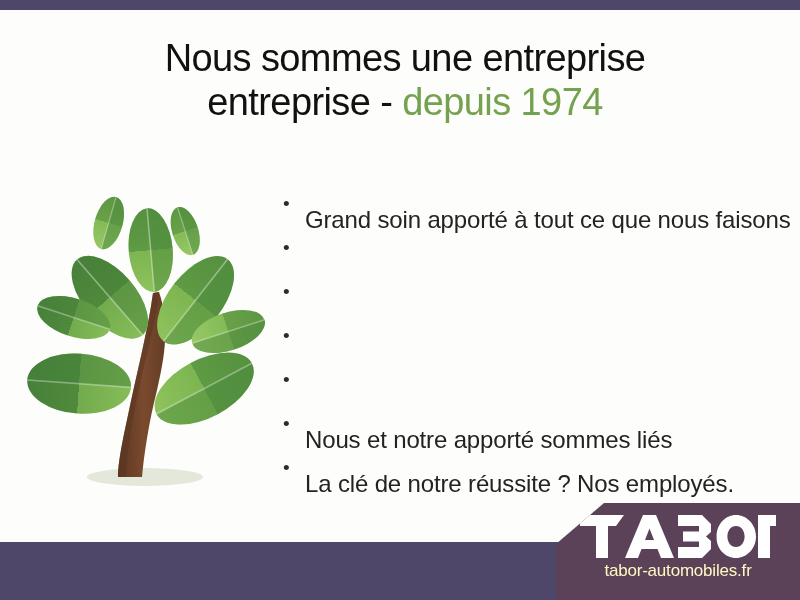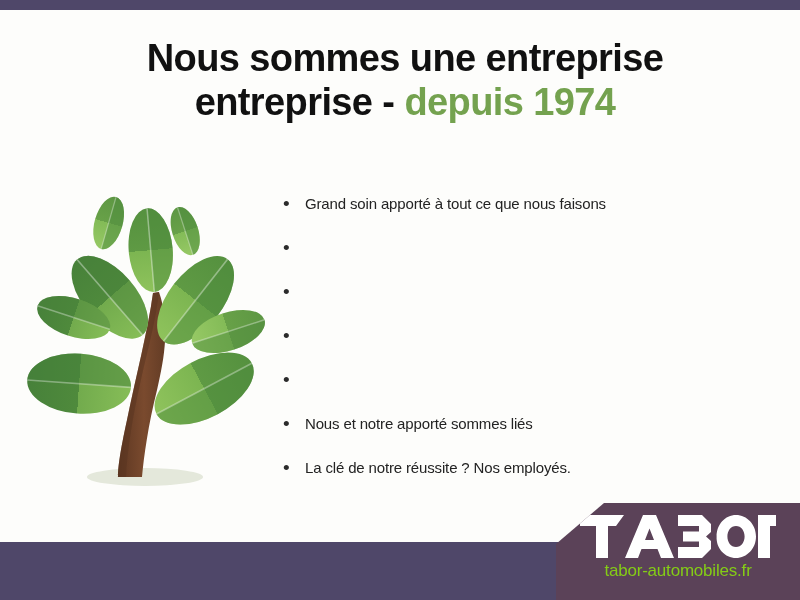--- a/index.html
+++ b/index.html
@@ -29,49 +29,49 @@
     -webkit-clip-path: polygon(48px 0, 244px 0, 244px 97px, 0 97px, 0 41px);
     clip-path: polygon(48px 0, 244px 0, 244px 97px, 0 97px, 0 41px);
     overflow:hidden;
   }
   .logo-wrap {
     position:absolute; left:0; top:12px; width:244px;
     display:flex; flex-direction:column; align-items:center;
   }
   .logo-mark { display:block; }
   .logo-url {
-    color:#84cc16; font-size:17px; letter-spacing:-0.2px;
+    color:#fef9c3; font-size:17px; letter-spacing:-0.2px;
     margin-top:2px; font-family:"Liberation Sans", sans-serif;
     white-space:nowrap;
   }
 
   
   .headline {
     position:absolute; left:60px; top:36px; width:690px;
     text-align:center; line-height:1.17;
-    font-size:38px; font-weight:bold; letter-spacing:-0.6px;
+    font-size:38px; font-weight:normal; letter-spacing:-0.6px;
     color:#111111;
   }
   .headline .hl-accent { color:var(--green,#74a24f); }
 
   
   .bullets {
     position:absolute; left:283px; top:190px; width:500px;
   }
   .bullet-row {
     display:flex; align-items:flex-start;
     height:44px;
   }
   .bullet-dot {
     width:22px; flex:0 0 22px; color:#2b2b2b;
     font-size:19px; line-height:27px; text-align:left;
   }
   .bullet-text {
-    color:#232323; font-size:15px; line-height:27px;
-    letter-spacing:-0.15px; white-space:nowrap;
+    color:#232323; font-size:24px; line-height:27px;
+    letter-spacing:-0.15px; white-space:nowrap;margin-top:16px;
   }
 
   
   .tree { position:absolute; left:14px; top:180px; }
 </style>
 </head>
 <body>
 
 <div id="slide" style="--slate: #4f4769; --mauve: #5b4258; --green: #74a24f; background: rgb(253, 253, 251);">
 

